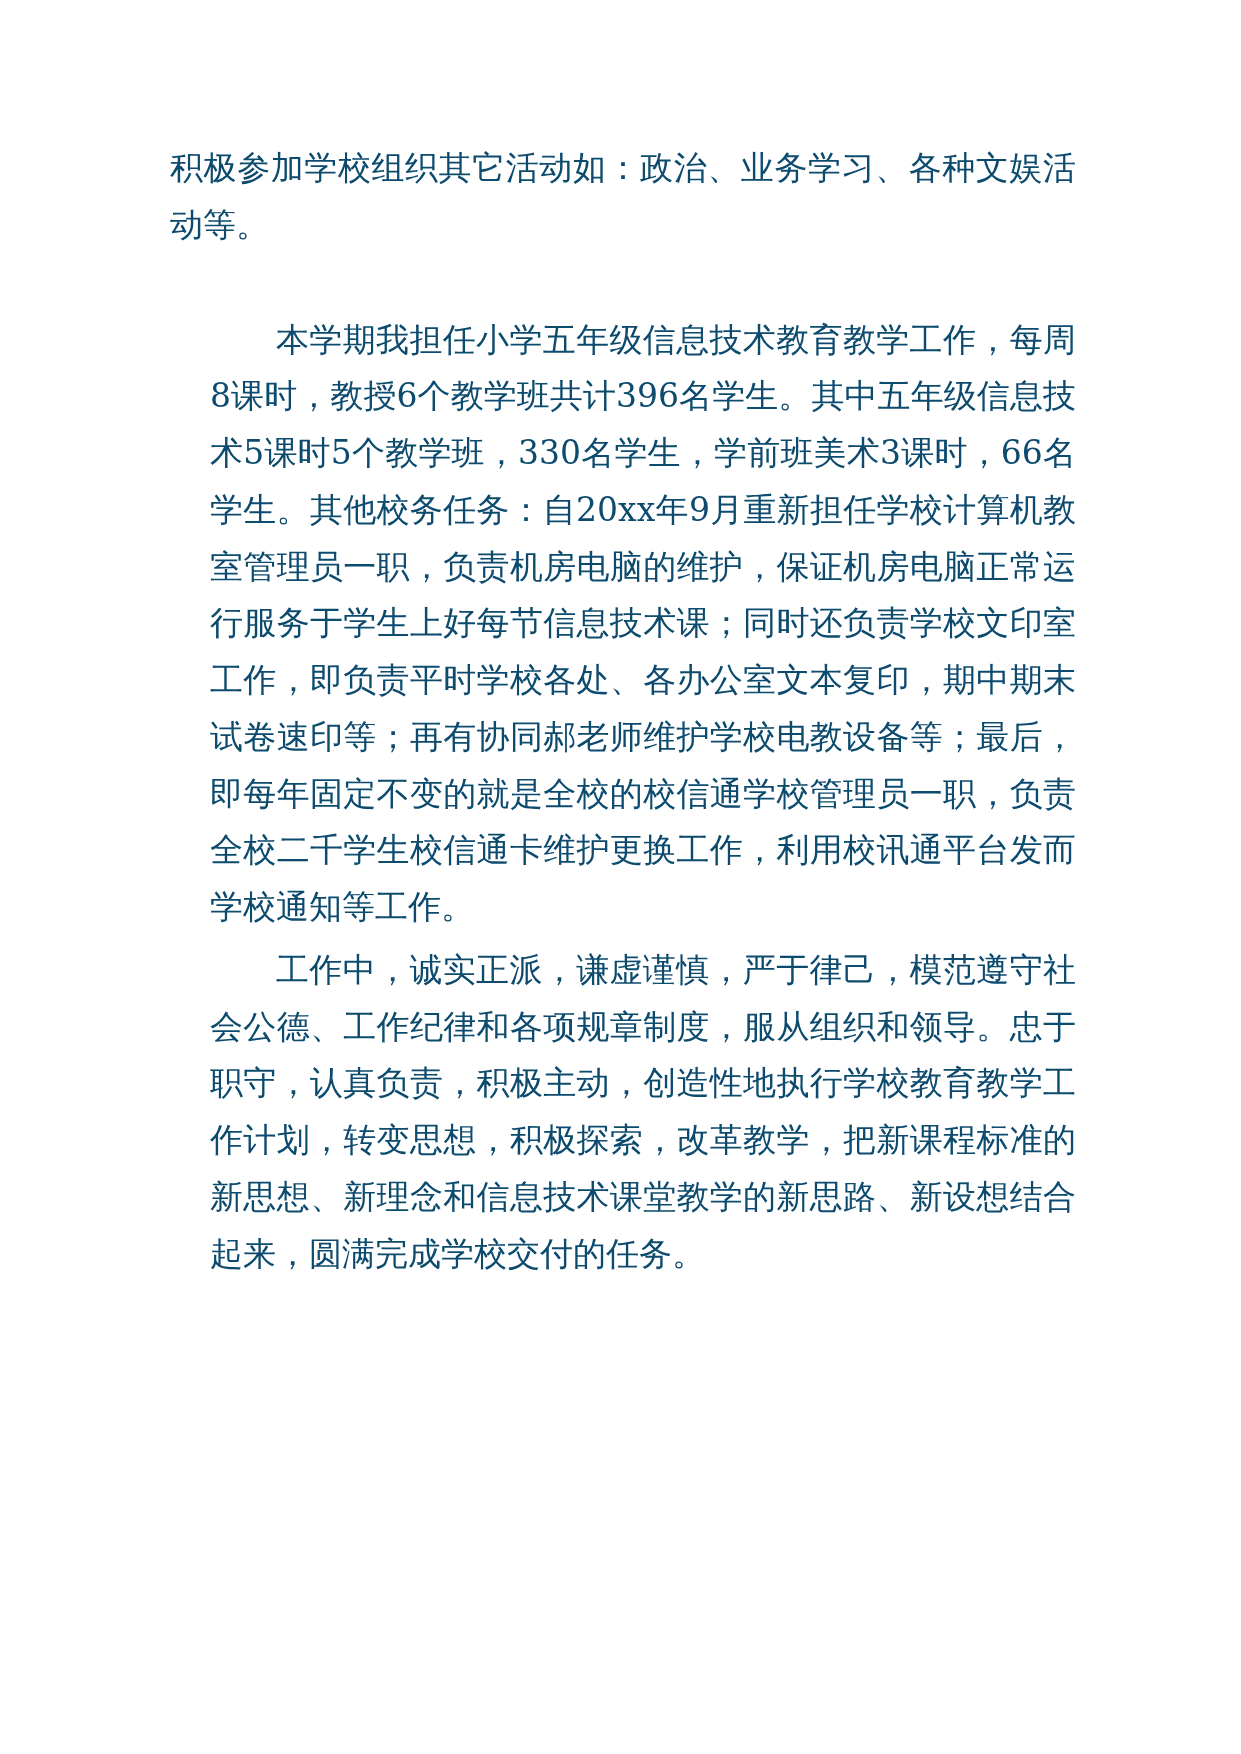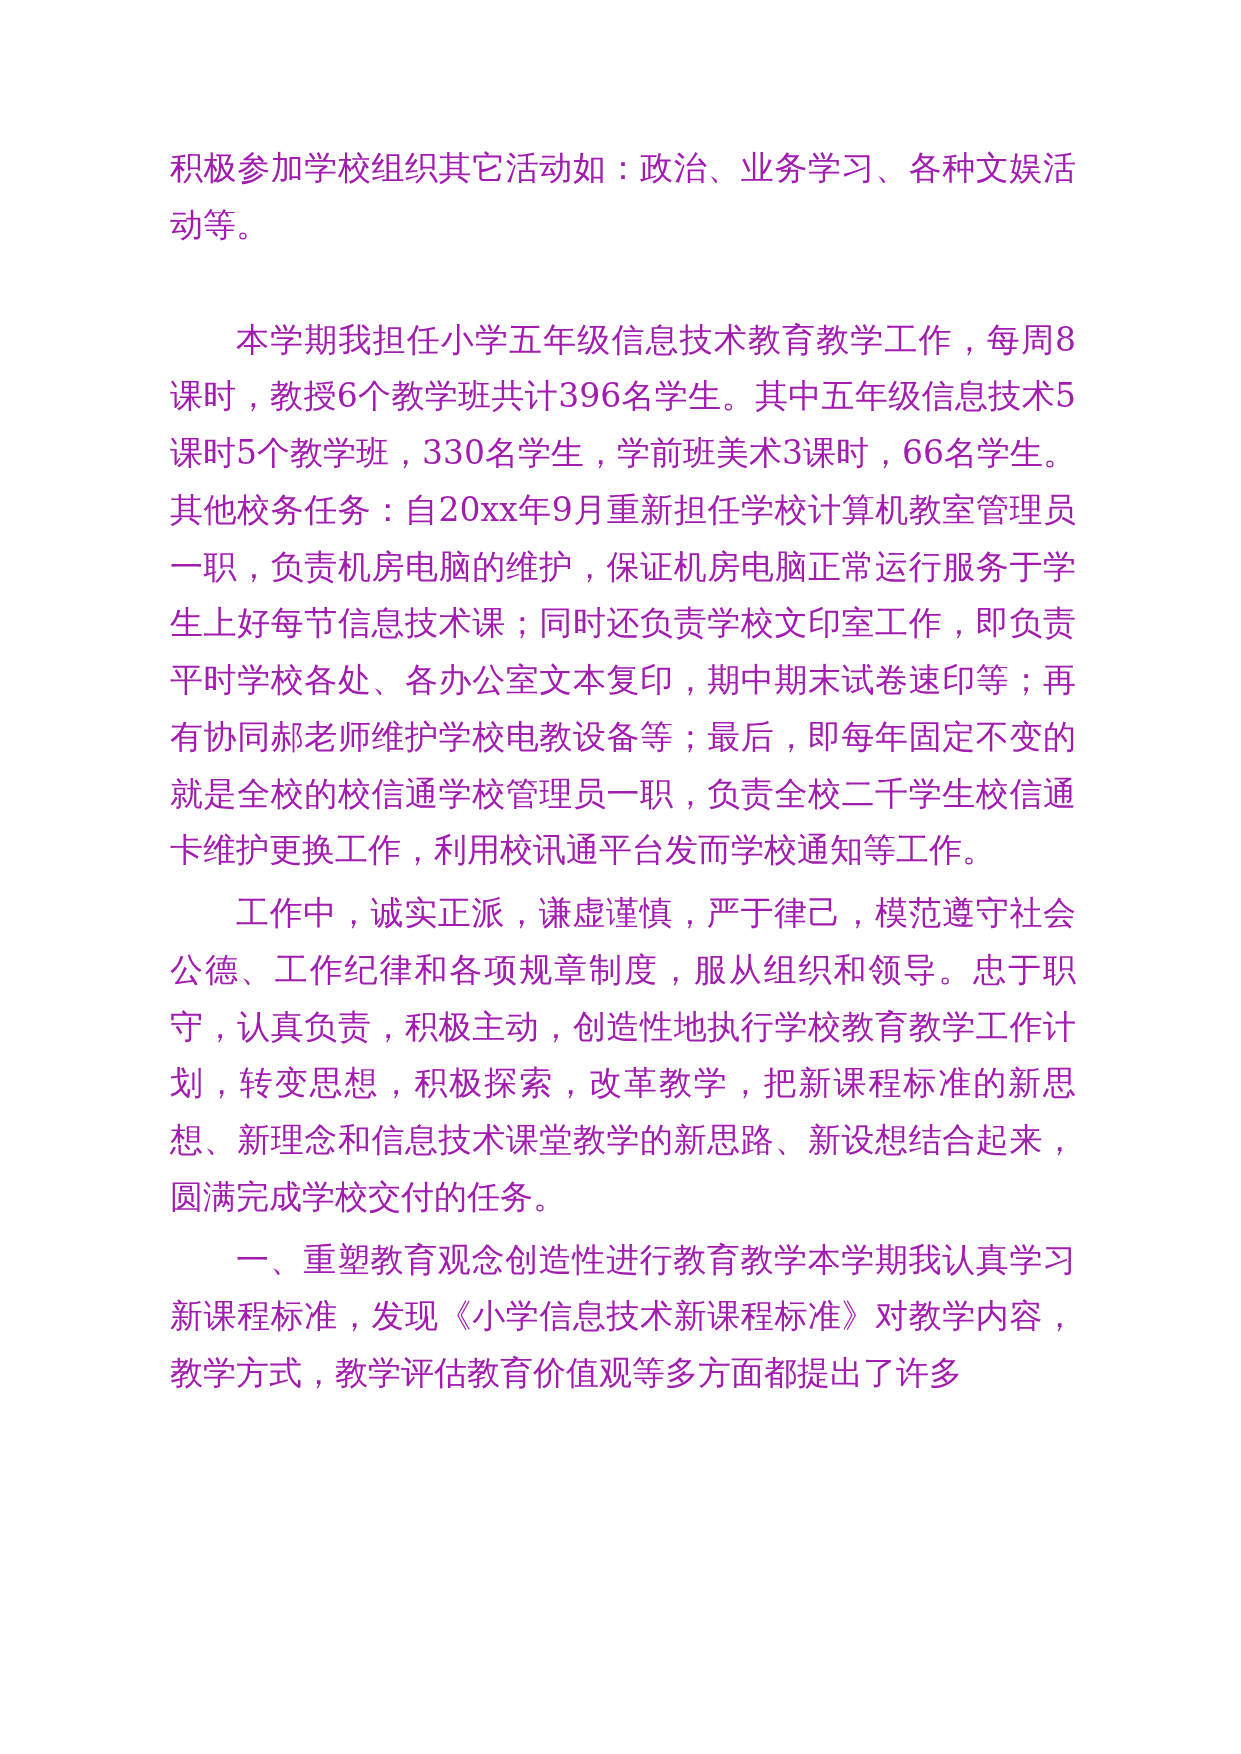--- a/index.html
+++ b/index.html
@@ -9,34 +9,35 @@
   }
   .page {
     position: relative;
     width: 1241px;
     height: 1754px;
     background: #ffffff;
     margin: 0 auto;
     box-sizing: border-box;
     padding: 140px 165px 120px 170px;
     font-family: "DejaVu Serif", "Liberation Serif", serif;
-    color: #a21caf;
+    color: #0c4a6e;
   }
   .doc-body {
     font-size: 33px;
     line-height: 1.72;
     text-align: justify;
     text-justify: inter-ideograph;
   }
   p {
     margin: 0 0 0 0;
   }
   .para {
     text-indent: 2em;
     margin-bottom: 6px;
+    margin-left: 40px;
   }
   .para-noindent {
     text-indent: 0;
     margin-bottom: 6px;
   }
   .spacer-lg {
     height: 52px;
   }
   .heading {
     text-indent: 0;
@@ -53,16 +54,15 @@
 
     <p class="para-noindent">积极参加学校组织其它活动如：政治、业务学习、各种文娱活动等。</p>
 
     <div class="spacer-lg"></div>
 
 
     <p class="para">本学期我担任小学五年级信息技术教育教学工作，每周8课时，教授6个教学班共计396名学生。其中五年级信息技术5课时5个教学班，330名学生，学前班美术3课时，66名学生。其他校务任务：自20xx年9月重新担任学校计算机教室管理员一职，负责机房电脑的维护，保证机房电脑正常运行服务于学生上好每节信息技术课；同时还负责学校文印室工作，即负责平时学校各处、各办公室文本复印，期中期末试卷速印等；再有协同郝老师维护学校电教设备等；最后，即每年固定不变的就是全校的校信通学校管理员一职，负责全校二千学生校信通卡维护更换工作，利用校讯通平台发而学校通知等工作。</p>
 
     <p class="para">工作中，诚实正派，谦虚谨慎，严于律己，模范遵守社会公德、工作纪律和各项规章制度，服从组织和领导。忠于职守，认真负责，积极主动，创造性地执行学校教育教学工作计划，转变思想，积极探索，改革教学，把新课程标准的新思想、新理念和信息技术课堂教学的新思路、新设想结合起来，圆满完成学校交付的任务。</p>
 
-    <p class="para">一、重塑教育观念创造性进行教育教学本学期我认真学习新课程标准，发现《小学信息技术新课程标准》对教学内容，教学方式，教学评估教育价值观等多方面都提出了许多</p>
 
   </div>
 </div>
 
 </body></html>

